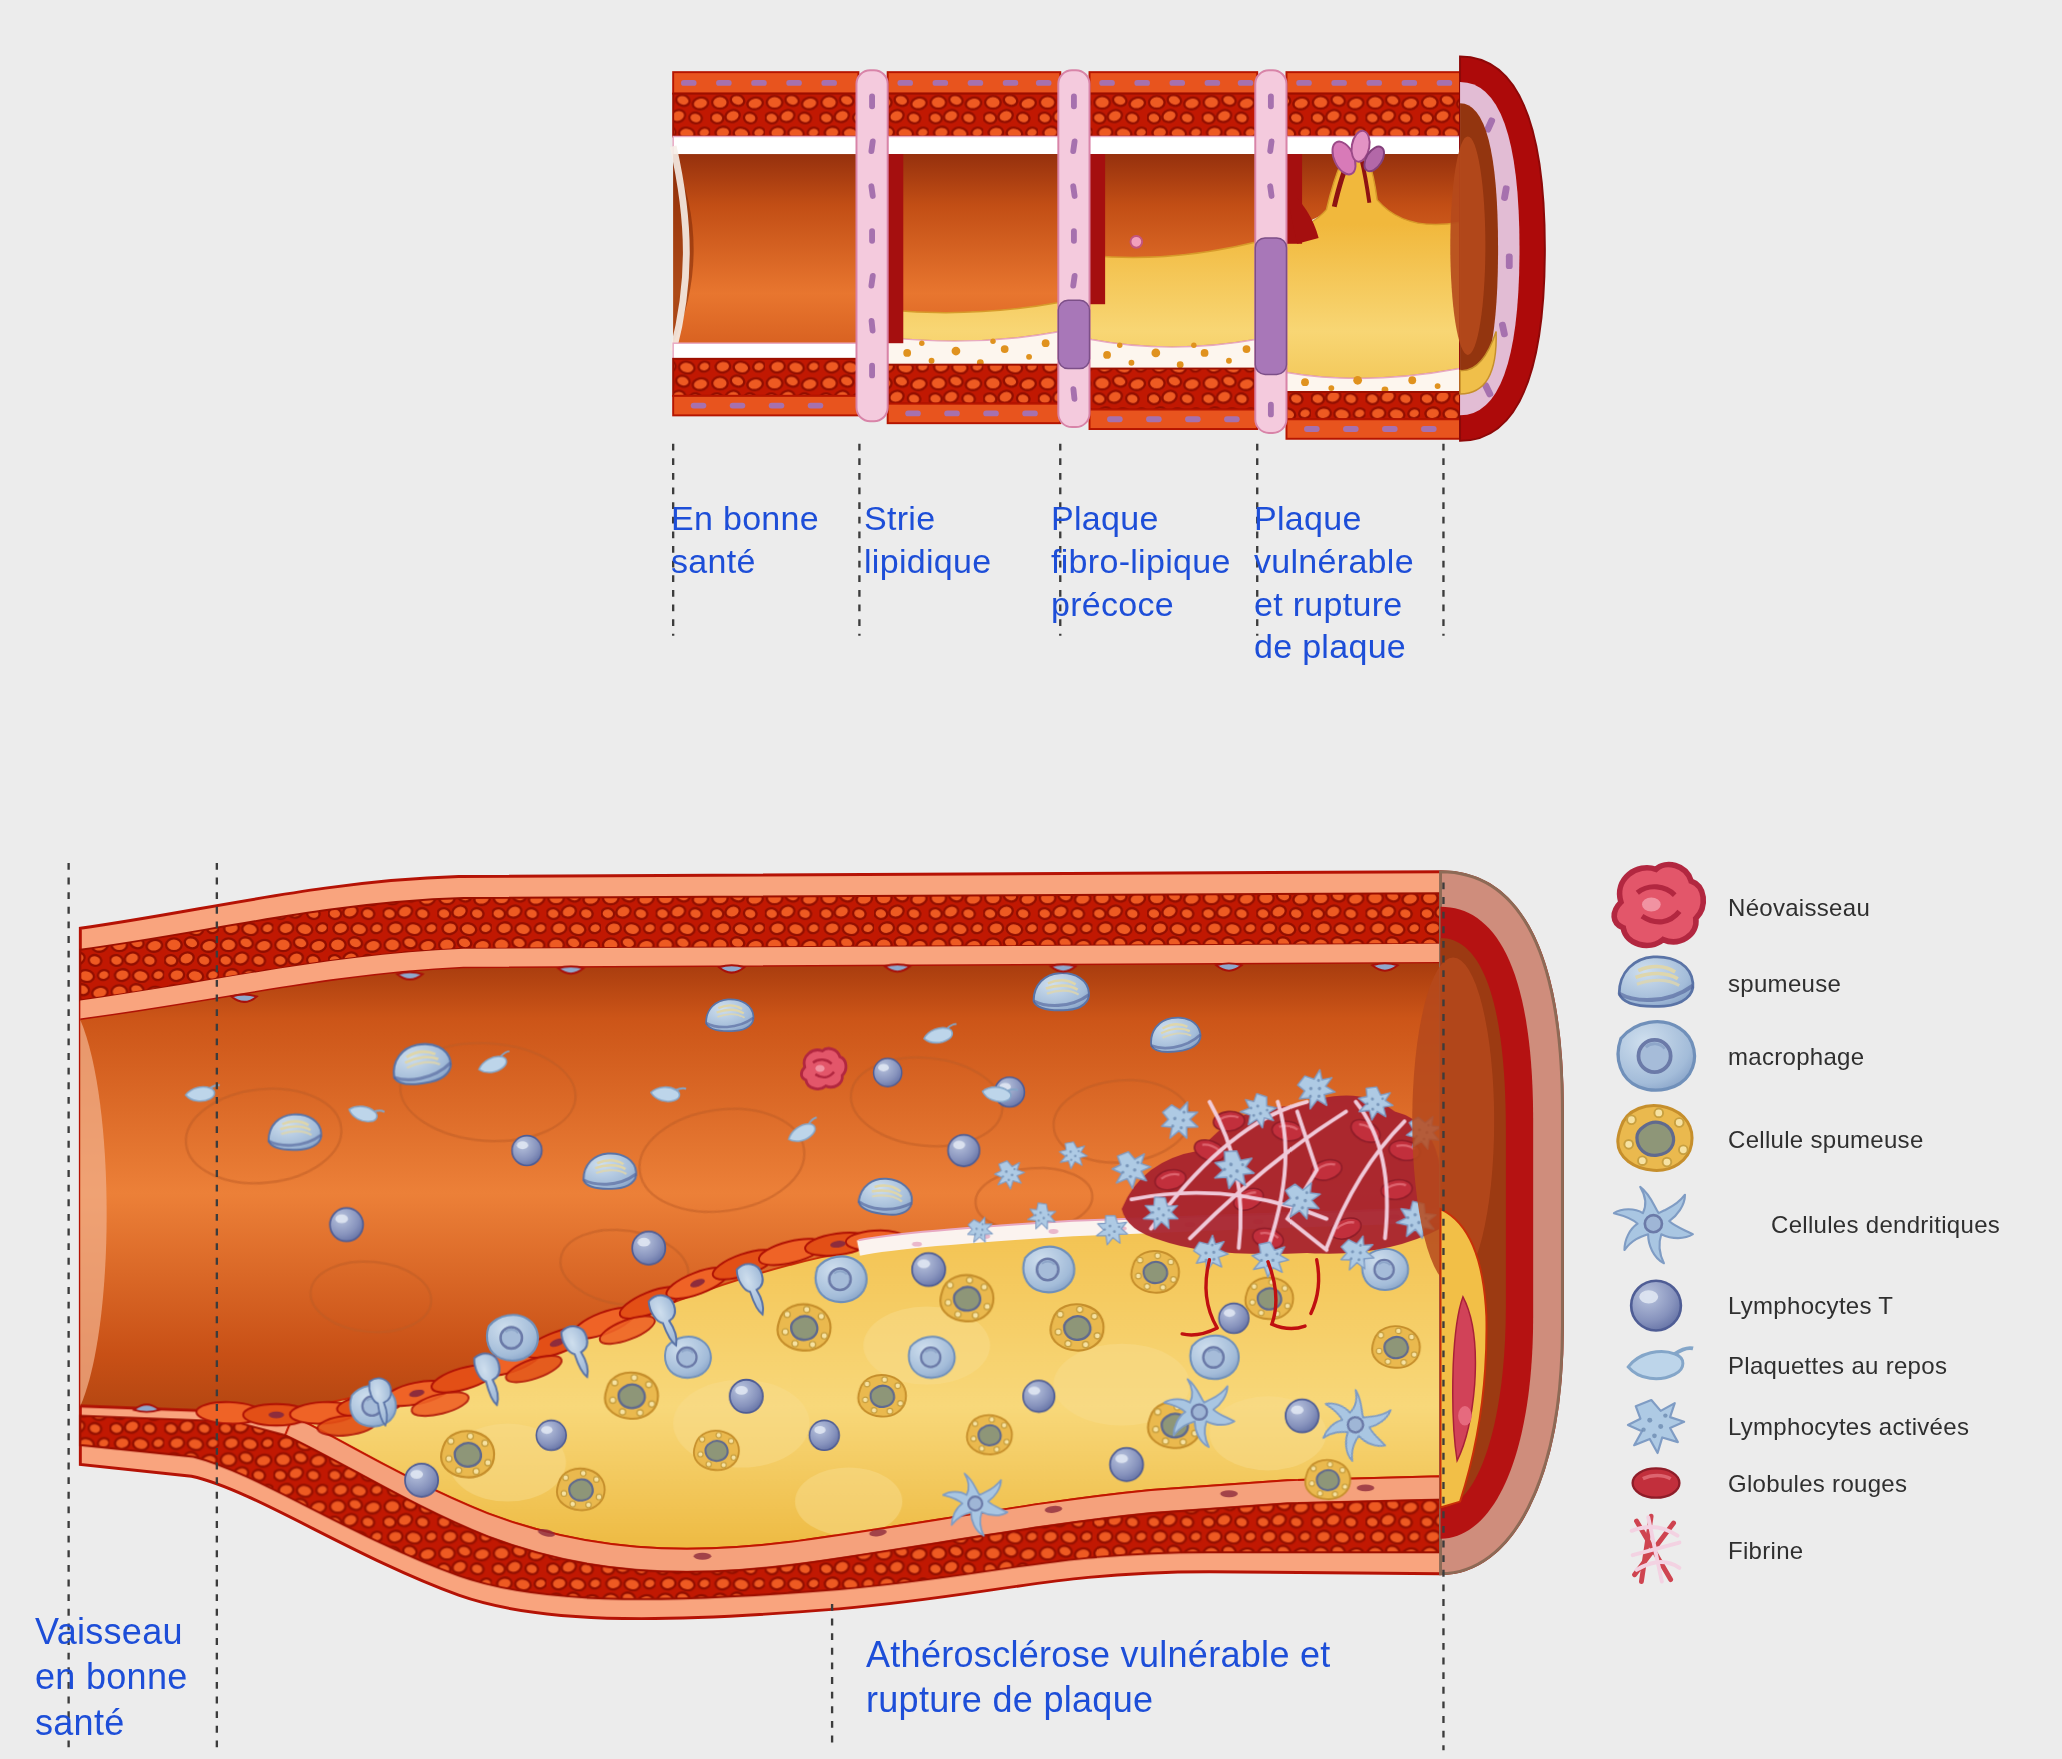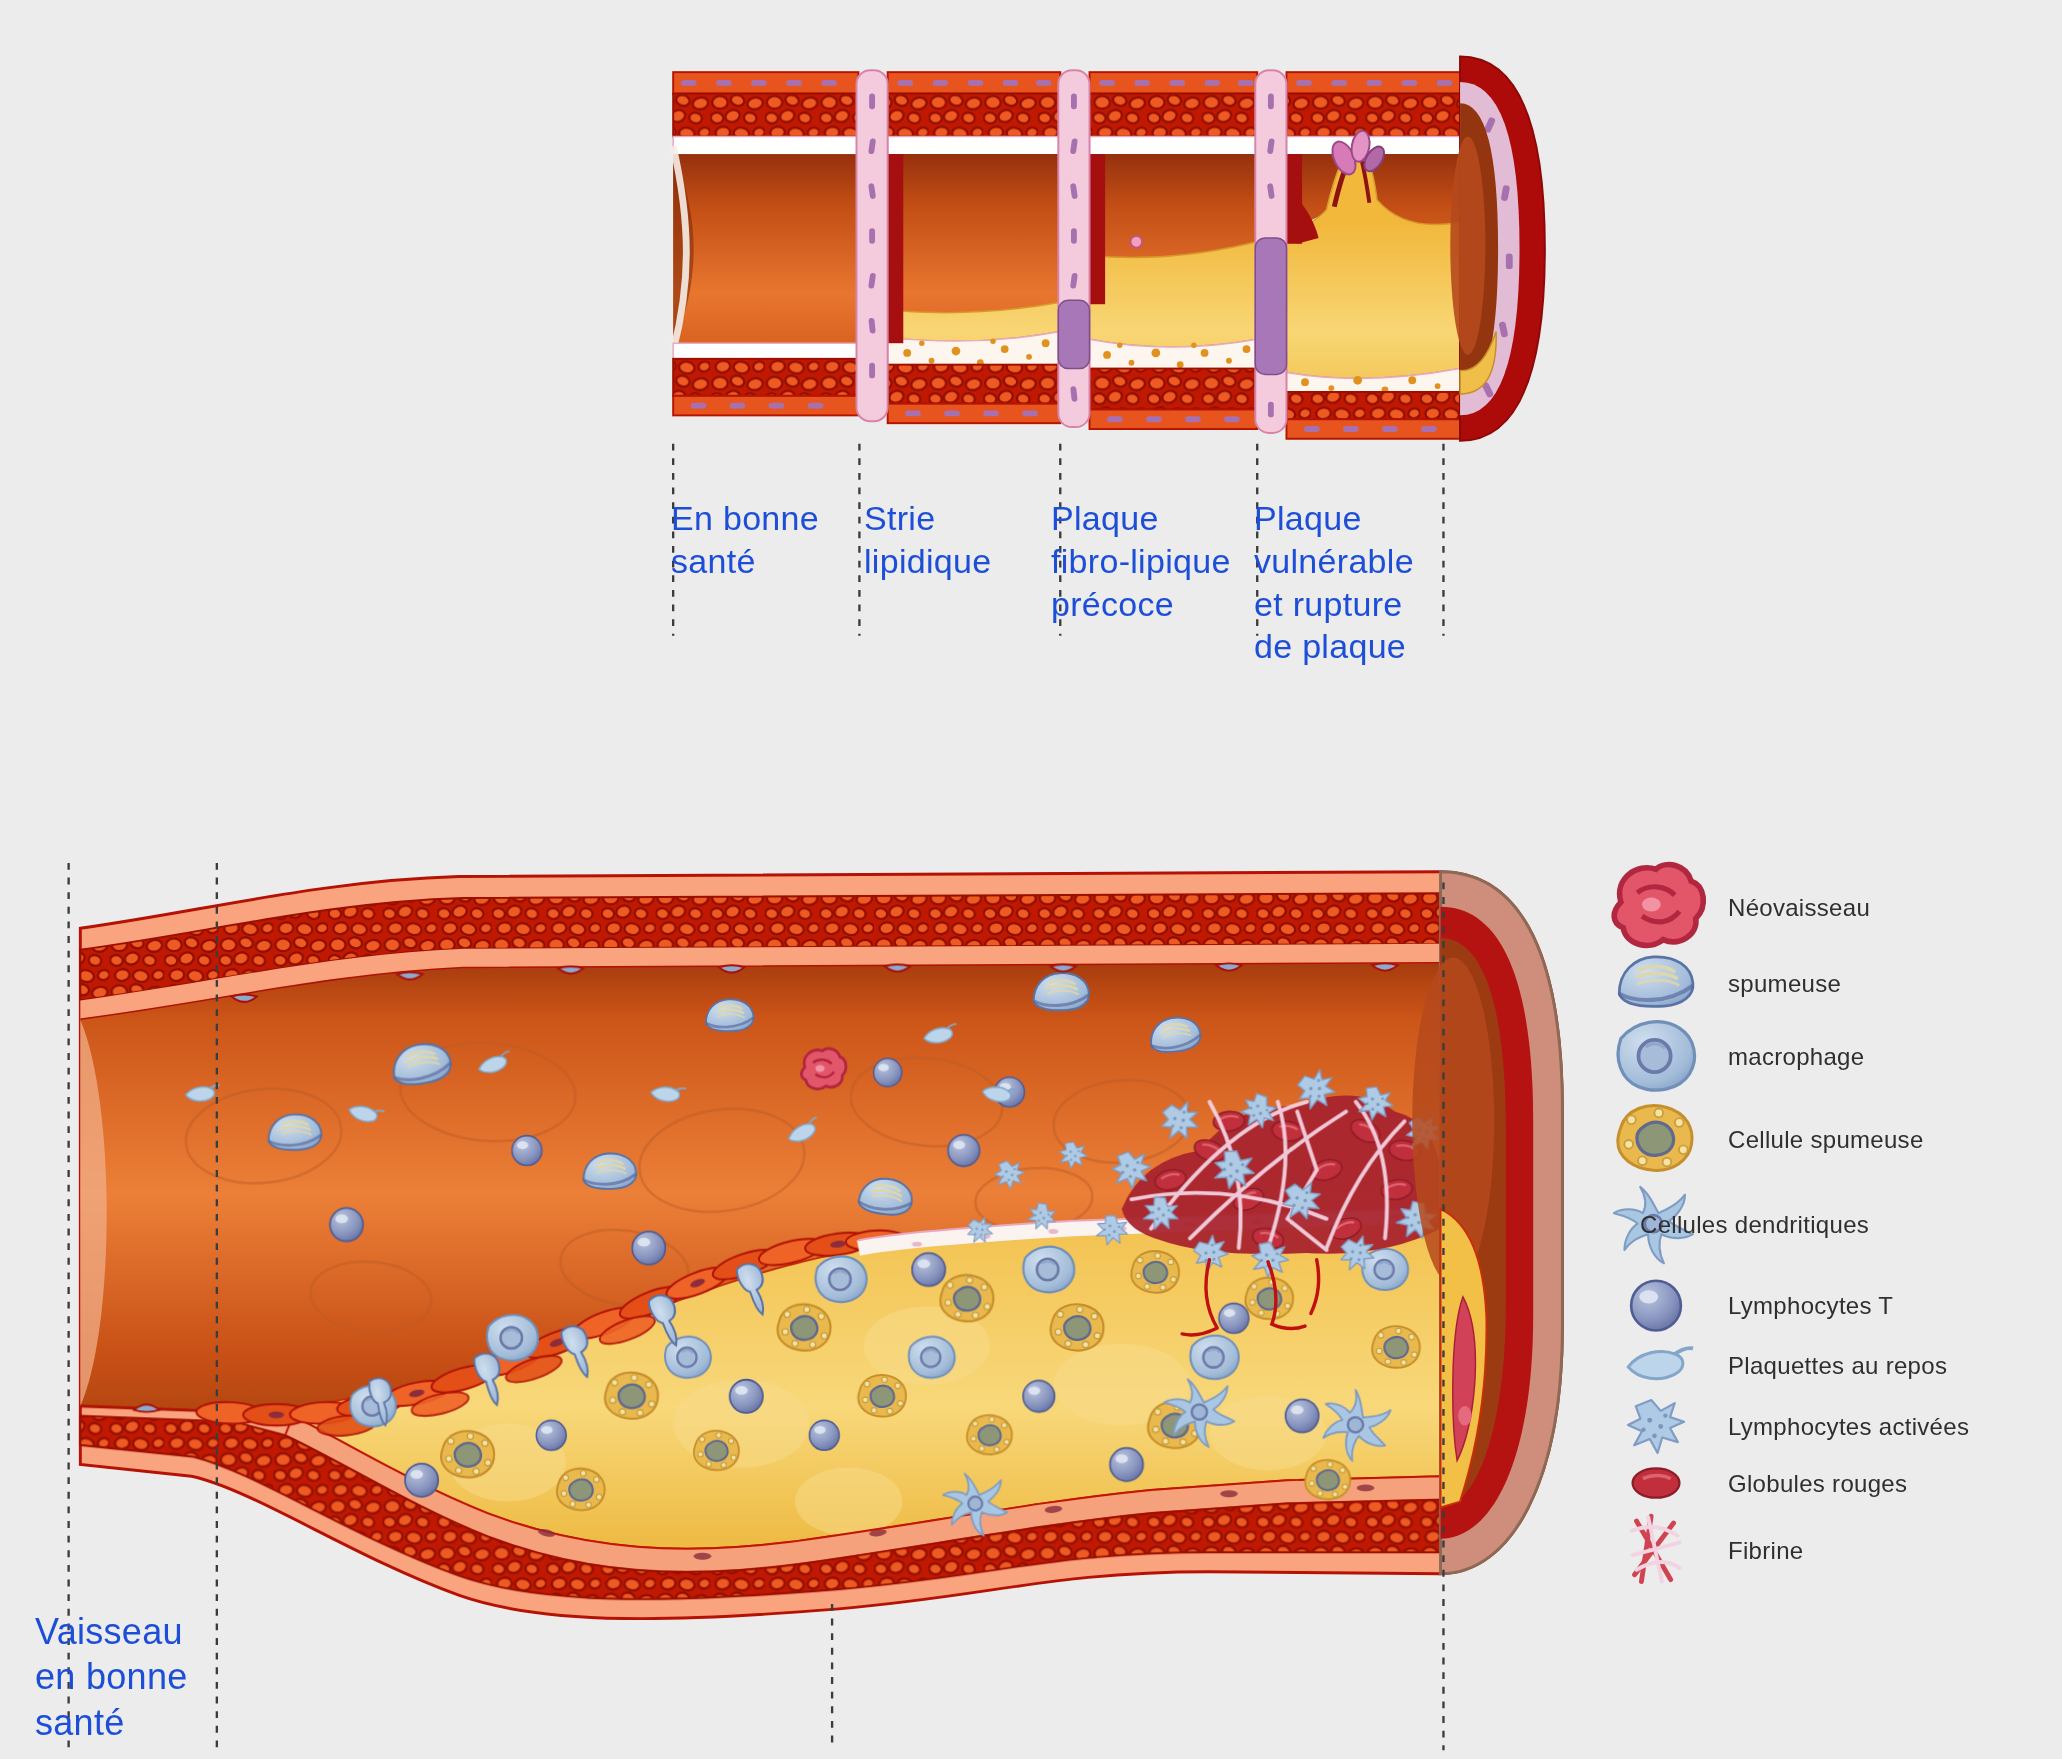--- a/index.html
+++ b/index.html
@@ -628,27 +628,29 @@
 fibro-lipique
 précoce</div>
 <div class="stage-label" style="left:1254px;top:497px;width:195px;">Plaque
 vulnérable
 et rupture
 de plaque</div>
 
 <div class="stage-label bottom" style="left:35px;top:1609px;width:215px;">Vaisseau
 en bonne
 santé</div>
+<div class="stage-label bottom" style="left:866px;top:1632px;width:546px;">Athérosclérose vulnérable et
+rupture de plaque</div>
 
 <div class="legend">
   <div class="legend-label" style="left:1728px;top:884px;">Néovaisseau</div>
   <div class="legend-label" style="left:1728px;top:960px;">spumeuse</div>
   <div class="legend-label" style="left:1728px;top:1033px;">macrophage</div>
   <div class="legend-label" style="left:1728px;top:1116px;">Cellule spumeuse</div>
-  <div class="legend-label" style="left:1640px;top:1201px;text-align:right;">Cellules dendritiques</div>
+  <div class="legend-label" style="left:1771px;top:1201px;text-align:right;">Cellules dendritiques</div>
   <div class="legend-label" style="left:1728px;top:1282px;">Lymphocytes T</div>
   <div class="legend-label" style="left:1728px;top:1342px;">Plaquettes au repos</div>
   <div class="legend-label" style="left:1728px;top:1403px;">Lymphocytes activées</div>
   <div class="legend-label" style="left:1728px;top:1460px;">Globules rouges</div>
   <div class="legend-label" style="left:1728px;top:1527px;">Fibrine</div>
 </div>
 
 </div>
 
 

